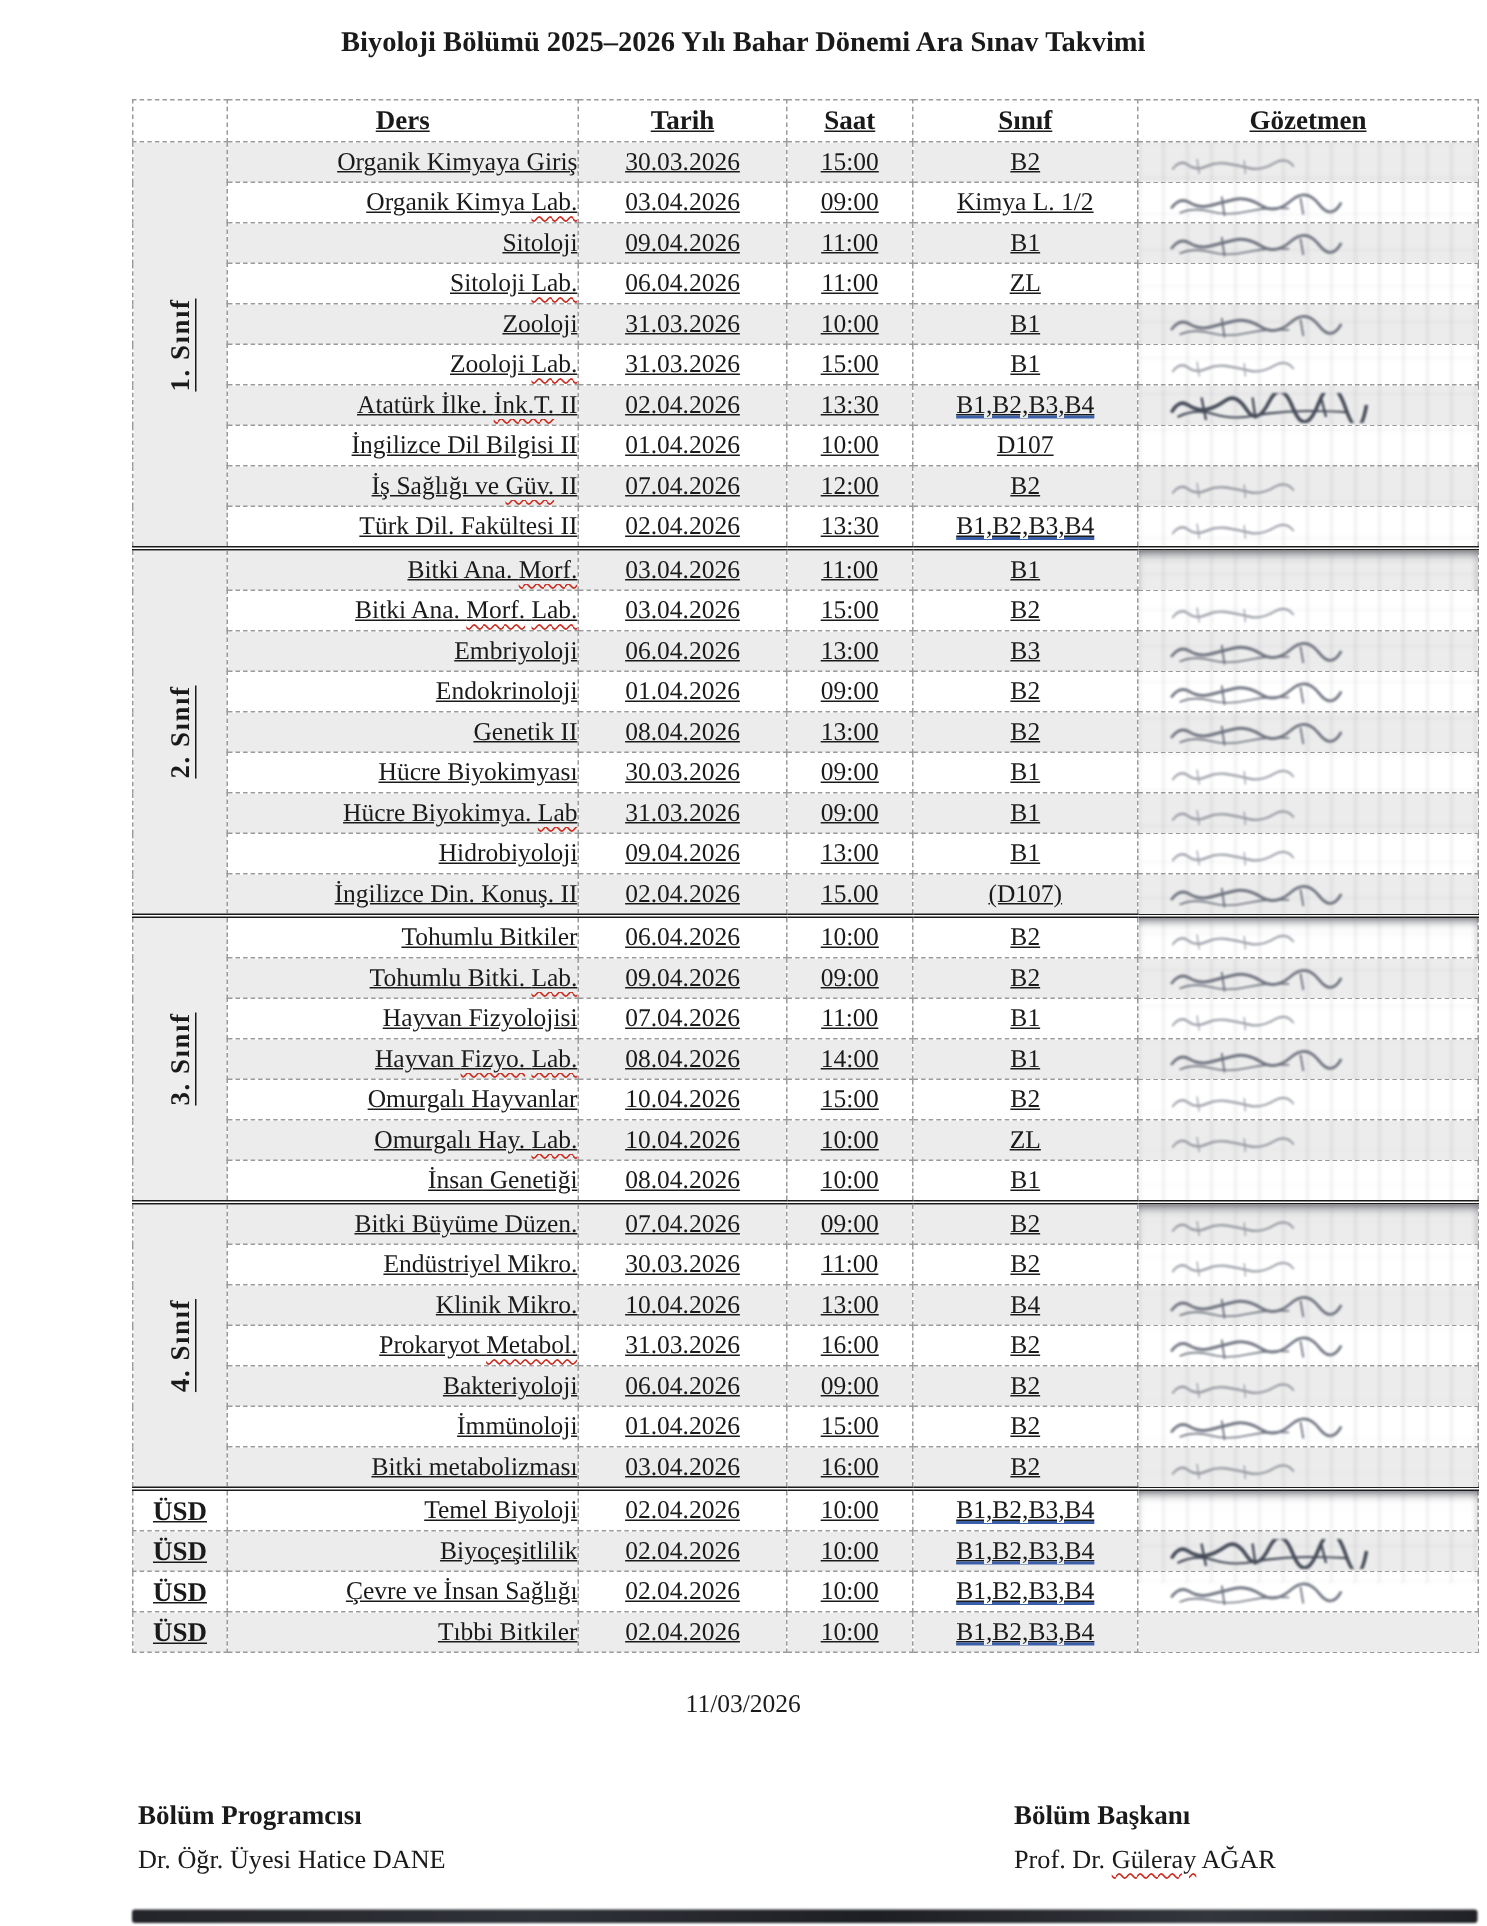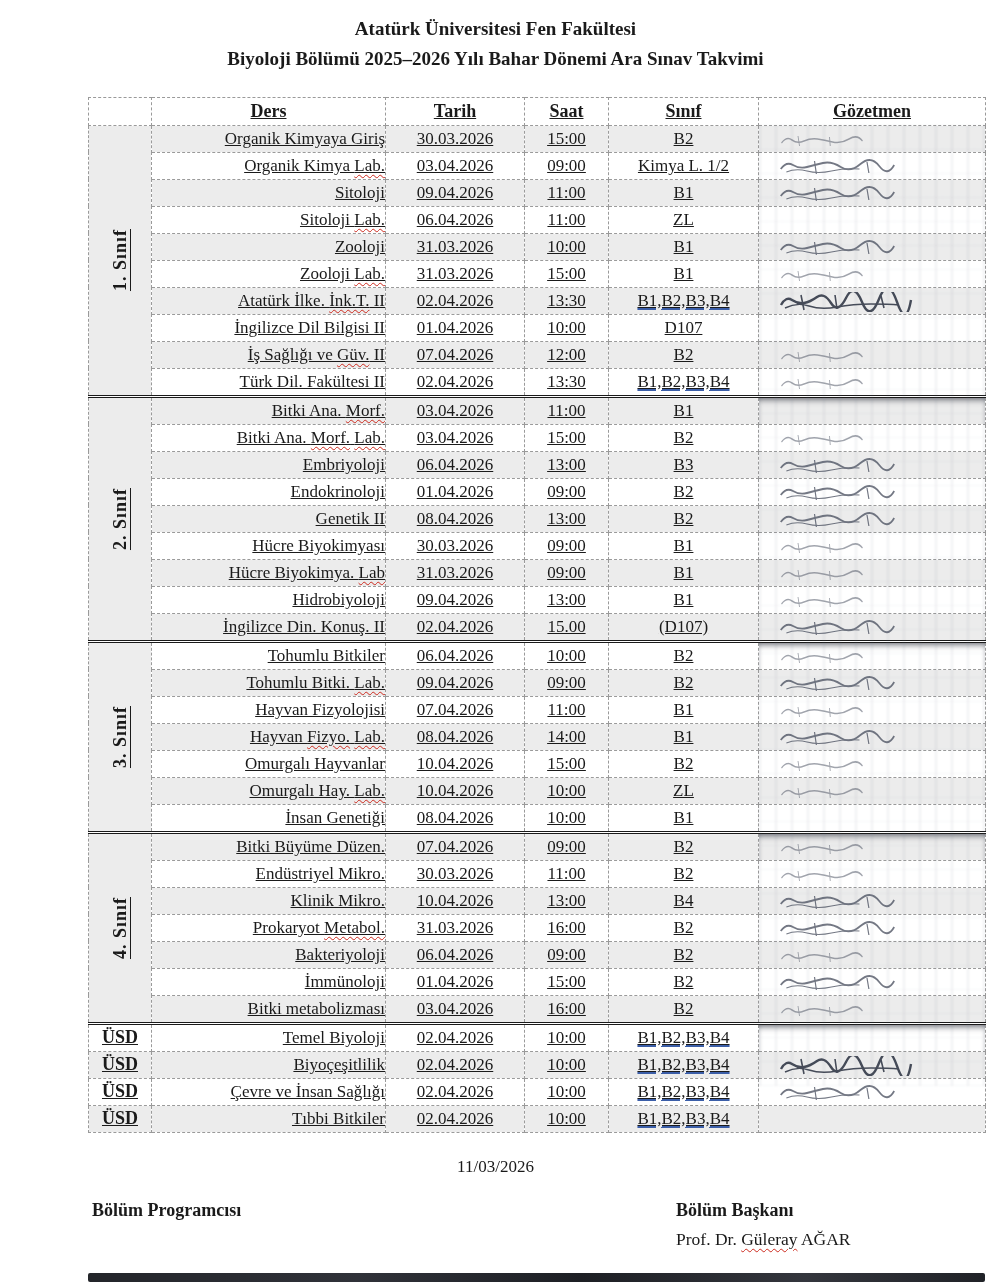--- a/index.html
+++ b/index.html
@@ -65,21 +65,20 @@
     </symbol>
     <symbol id="scr-3" viewBox="0 0 160 20" preserveAspectRatio="none">
       <path d="M4 13 q5 -9 11 -5 t12 3 t13 -6 t14 6 t15 -5 t16 4 t17 -3 t18 3 t14 -2" fill="none" stroke="currentColor" stroke-width="2.4"></path>
       <path d="M8 16 q12 -6 24 -2 t28 1 t34 -3 t28 1" fill="none" stroke="currentColor" stroke-width="1.4"></path>
       <path d="M24 3 l3 15 M58 3 l2 14 M104 4 l3 12" fill="none" stroke="currentColor" stroke-width="1.6"></path>
     </symbol>
   </defs>
 </svg>
 
 <div class="titles">
-  <div>Atatürk Üniversitesi Fen Fakültesi</div>
   <div>Biyoloji Bölümü 2025–2026 Yılı Bahar Dönemi Ara Sınav Takvimi</div>
 </div>
 
 <div class="table-wrap">
   <table>
     <colgroup>
       <col style="width:63px">
         <col style="width:234px">
         <col style="width:139px">
       <col style="width:84px">
@@ -498,20 +497,21 @@
         </tr>
       </tbody>
   </table>
   <div class="smudge-overlay"></div>
 </div>
 
 <div class="doc-date">11/03/2026</div>
 
 <div class="sig-block sig-left">
   <div class="role">Bölüm Programcısı</div>
+  <div class="person">Dr. Öğr. Üyesi Hatice DANE</div>
 </div>
 
 <div class="sig-block sig-right">
   <div class="role">Bölüm Başkanı</div>
   <div class="person">Prof. Dr. <span class="sq">Güleray</span> AĞAR</div>
 </div>
 
 <div class="bottom-bar"></div>
 
 </body></html>

